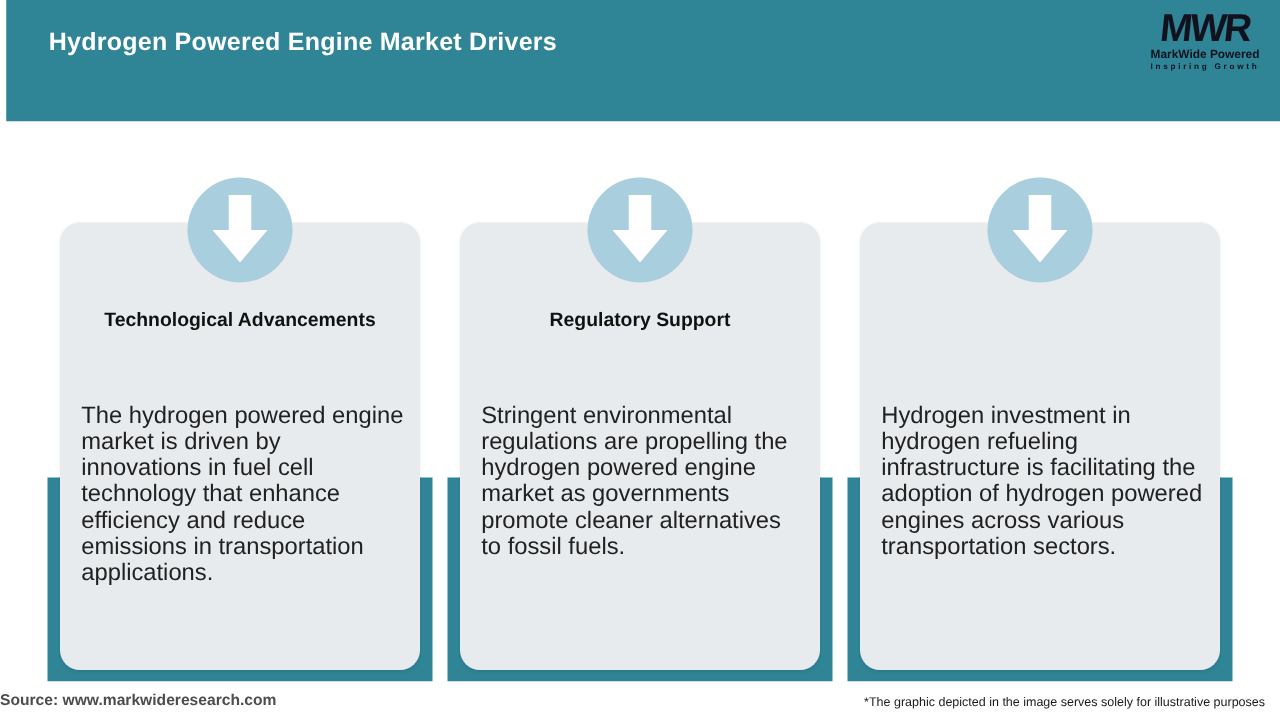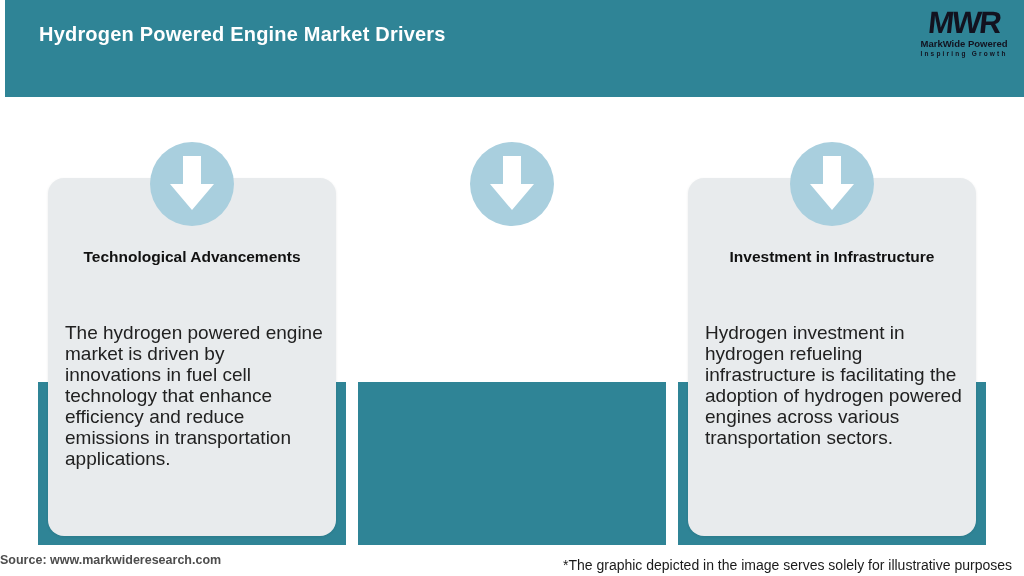--- a/index.html
+++ b/index.html
@@ -118,21 +118,21 @@
     top: 553px; left: 0;
     width: 100%;
     text-align: left;
     font-size: 12.5px;
     font-weight: bold;
     color: #4D4D4D;
   }
   .disclaimer {
     position: absolute;
     top: 557px; right: 12px;
-    font-size: 14px;
+    font-size: 10px;
     color: #1A1A1A;
   }
 </style>
 </head>
 <body>
 
 <div class="page">
 
   <div class="header">
     <div class="page-title">Hydrogen Powered Engine Market Drivers</div>
@@ -151,31 +151,34 @@
     </div>
     <div class="arrow-circle">
       <svg width="52" height="56" viewBox="0 0 52 56">
         <polygon points="17,0 35,0 35,28 48,28 26,54 4,28 17,28" fill="#FFFFFF"></polygon>
       </svg>
     </div>
   </div>
 
   <div class="card-group g2">
     <div class="card-backing"></div>
+    <div class="card">
+      <div class="card-title">Regulatory Support</div>
+      <div class="card-body">Stringent environmental regulations are propelling the hydrogen powered engine market as governments promote cleaner alternatives to fossil fuels.</div>
+    </div>
     <div class="arrow-circle">
       <svg width="52" height="56" viewBox="0 0 52 56">
         <polygon points="17,0 35,0 35,28 48,28 26,54 4,28 17,28" fill="#FFFFFF"></polygon>
       </svg>
     </div>
   </div>
 
   <div class="card-group g3">
     <div class="card-backing"></div>
     <div class="card">
-      <div class="card-title">Investment in Infrastructure</div>
       <div class="card-body">Hydrogen investment in hydrogen refueling infrastructure is facilitating the adoption of hydrogen powered engines across various transportation sectors.</div>
     </div>
     <div class="arrow-circle">
       <svg width="52" height="56" viewBox="0 0 52 56">
         <polygon points="17,0 35,0 35,28 48,28 26,54 4,28 17,28" fill="#FFFFFF"></polygon>
       </svg>
     </div>
   </div>
 
   <div class="source-line">Source: www.markwideresearch.com</div>

